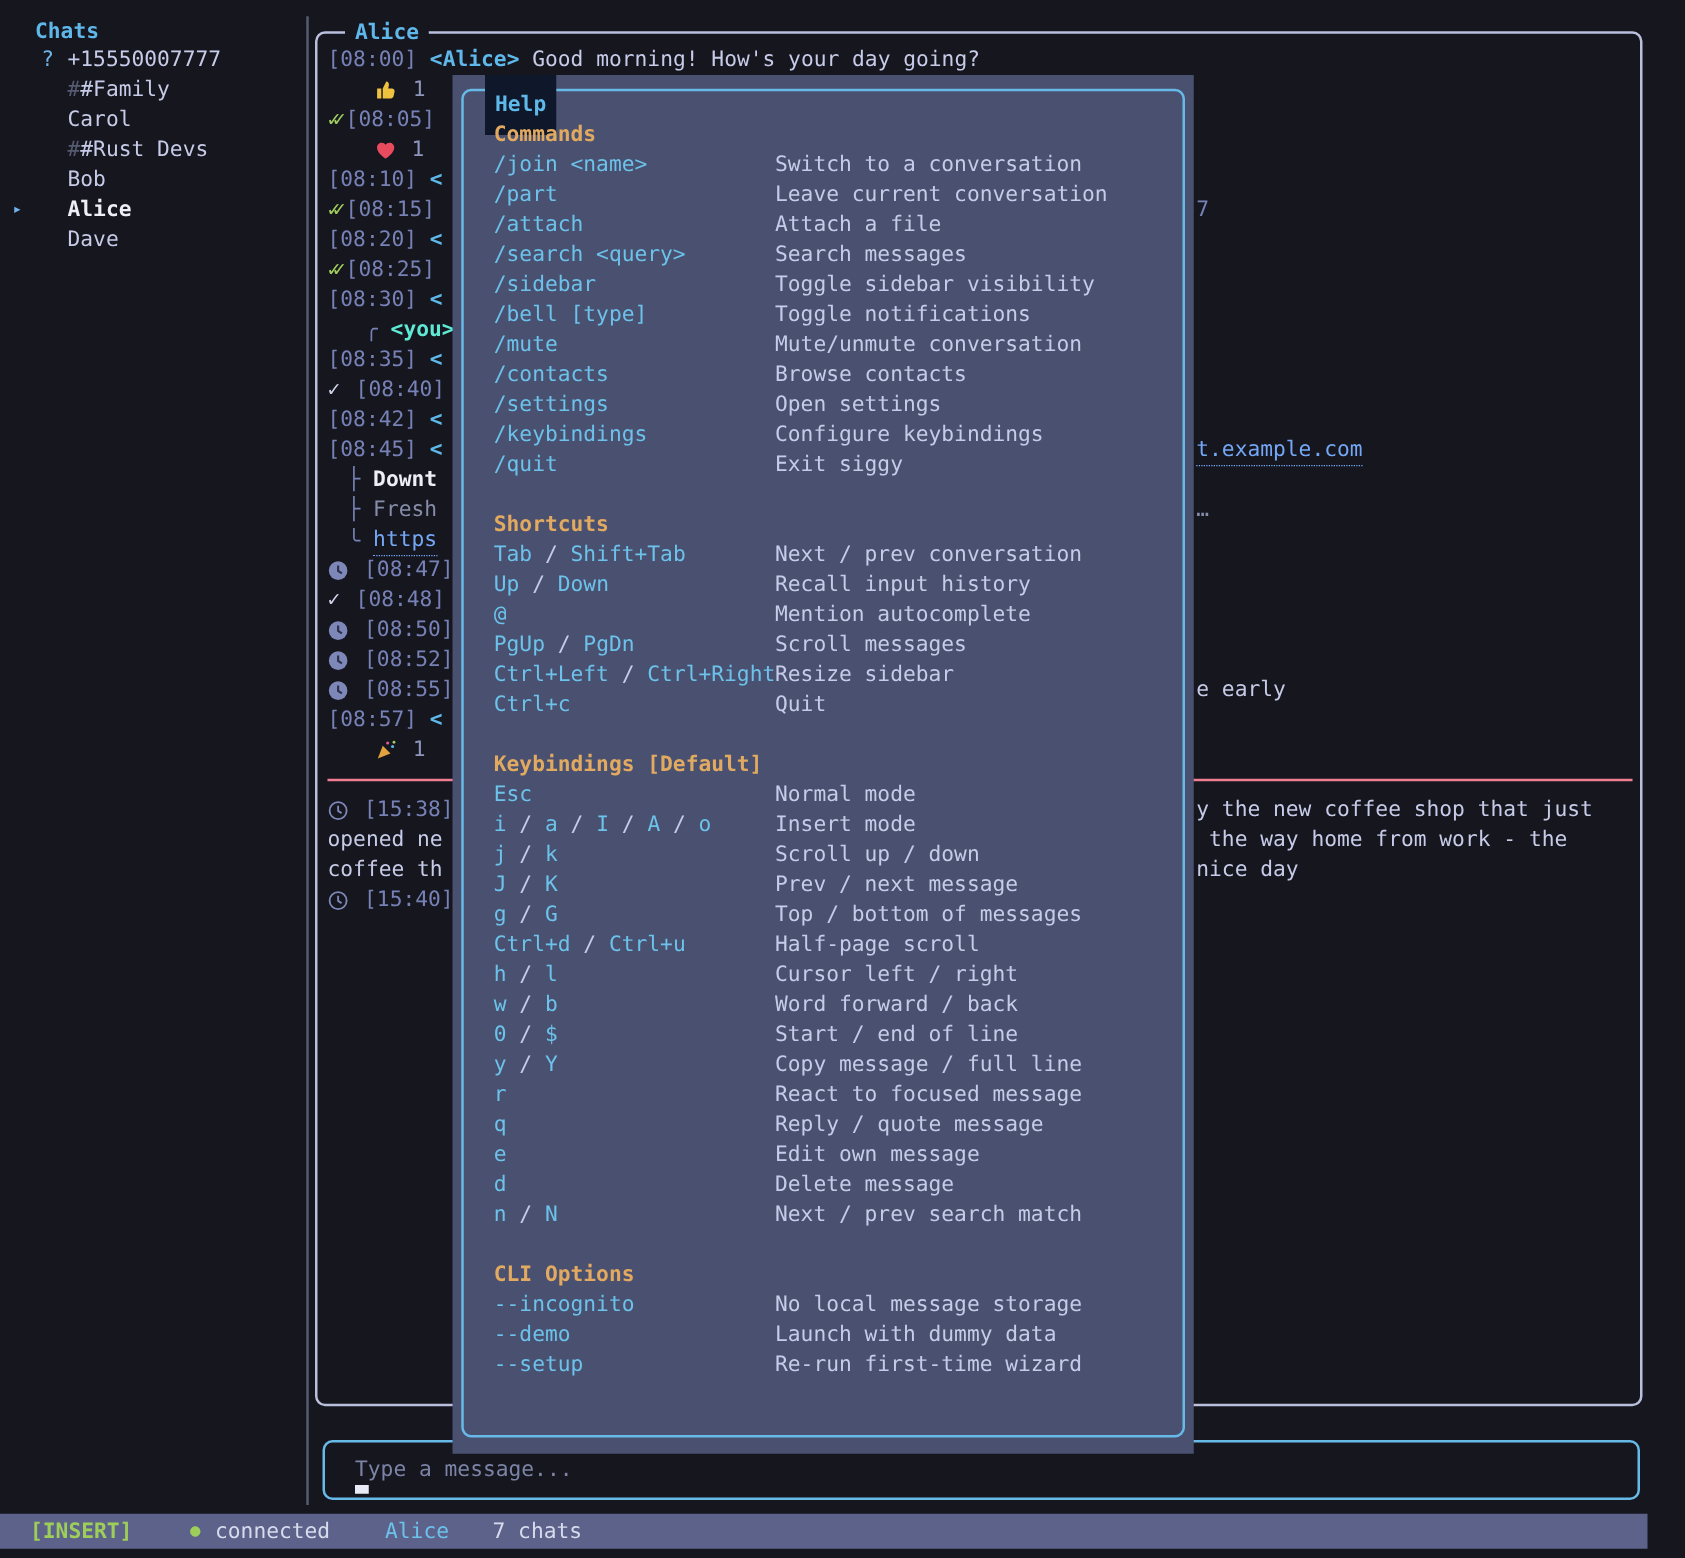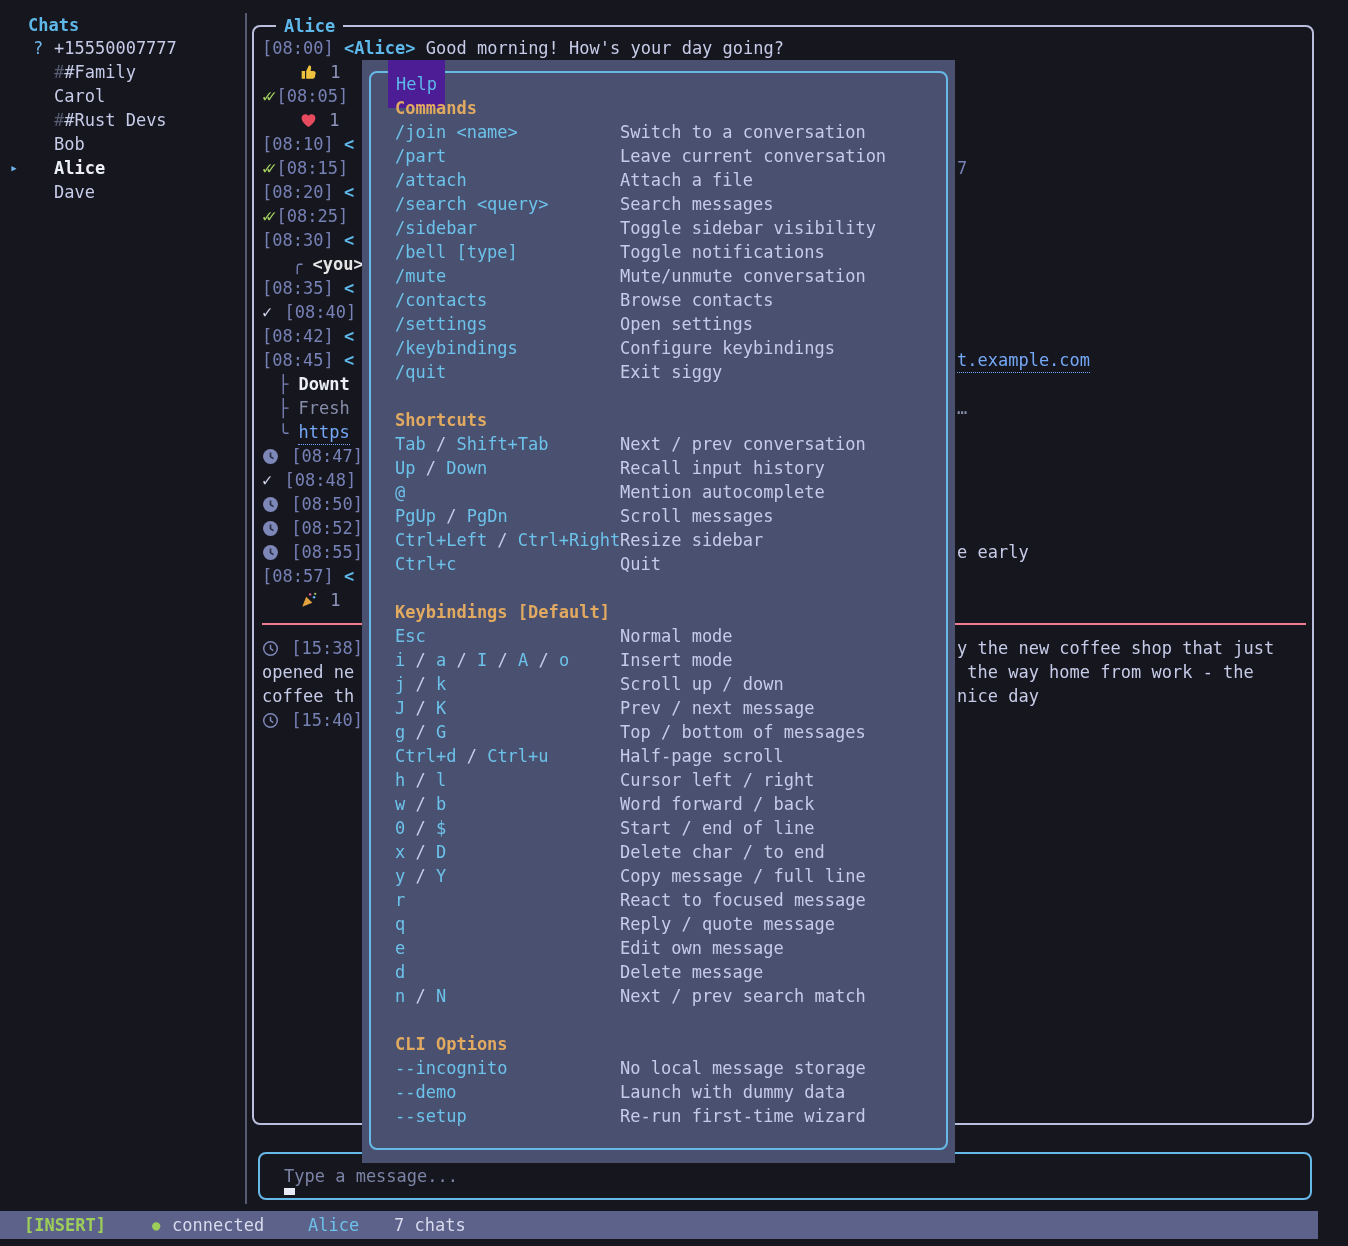--- a/index.html
+++ b/index.html
@@ -23,36 +23,36 @@
 
   #chat-lines { left:254px; top:36px; width:1056px; }
   .msg-line { position:relative; height:24px; white-space:pre; }
   .msg-left { position:absolute; left:8px; top:0; display:inline-flex; align-items:center;text-align:center; }
   .msg-left.ind-reaction { left:46px; }
   .msg-left.ind-quote { left:38px; }
   .msg-left.ind-tree { left:24px; }
   .msg-right { position:absolute; left:703px; top:0; display:inline-flex; align-items:center; }
   .c-ts { color:#7681b5; }
   .c-name { color:#5fb8ea; font-weight:bold; }
-  .c-you { color:#e5e5e5; font-weight:bold; }
+  .c-you { color:#5eead4; font-weight:bold; }
   .c-text { color:#c6cbe8; }
   .c-bw { color:#eceef8; font-weight:bold; }
   .c-dim { color:#868da9; }
   .c-branch { color:#7681b5; }
   .c-count { color:#8d95bb; }
   .c-link { color:#74a7f5; border-bottom:1px dotted #74a7f5; }
   .i-check2 { color:#a0ce5f; letter-spacing:-6px; margin-right:6px; font-weight:bold; }
   .i-check1 { color:#ced3ea; margin-right:2px; }
   .icon-svg { vertical-align:middle; margin-right:2px; }
   .sep-line { position:absolute; left:8px; top:11px; width:1044px; border-top:2px solid #ef7e93; }
 
   
   #help-dialog { left:362px; top:60px; width:593px; height:1103px; background:#4a5170; z-index:10; }
   #help-border { position:absolute; left:7px; top:11px; right:7px; bottom:13px; border:2px solid #67b9e8; border-radius:8px; }
-  #help-title { position:absolute; left:17px; top:-13px; background:#4c1d95; padding:12px 8px; color:#5fb8ea; font-weight:normal; }
+  #help-title { position:absolute; left:17px; top:-13px; background:#0f172a; padding:12px 8px; color:#5fb8ea; font-weight:bold; }
   #help-content { position:absolute; left:33px; top:36px; width:550px; }
   .help-row { height:24px; white-space:pre; }
   .help-heading { color:#e2aa60; font-weight:bold; }
   .help-key { display:inline-block; width:225px; color:#6cc2ea; white-space:pre; vertical-align:top; }
   .help-desc { color:#c6cbe8; }
   .c-sep { color:#c6cbe8; }
 
   
   #input-panel { left:258px; top:1152px; width:1054px; height:48px; border:2px solid #67b9e8; border-radius:8px; z-index:2; }
   #input-placeholder { position:absolute; left:24px; top:10px; color:#7b84a6; }
@@ -175,21 +175,20 @@
       <div class="help-row help-heading">Keybindings [Default]</div>
       <div class="help-row"><span class="help-key"><span>Esc</span></span><span class="help-desc">Normal mode</span></div>
       <div class="help-row"><span class="help-key"><span>i</span><span class="c-sep"> / </span><span>a</span><span class="c-sep"> / </span><span>I</span><span class="c-sep"> / </span><span>A</span><span class="c-sep"> / </span><span>o</span></span><span class="help-desc">Insert mode</span></div>
       <div class="help-row"><span class="help-key"><span>j</span><span class="c-sep"> / </span><span>k</span></span><span class="help-desc">Scroll up / down</span></div>
       <div class="help-row"><span class="help-key"><span>J</span><span class="c-sep"> / </span><span>K</span></span><span class="help-desc">Prev / next message</span></div>
       <div class="help-row"><span class="help-key"><span>g</span><span class="c-sep"> / </span><span>G</span></span><span class="help-desc">Top / bottom of messages</span></div>
       <div class="help-row"><span class="help-key"><span>Ctrl+d</span><span class="c-sep"> / </span><span>Ctrl+u</span></span><span class="help-desc">Half-page scroll</span></div>
       <div class="help-row"><span class="help-key"><span>h</span><span class="c-sep"> / </span><span>l</span></span><span class="help-desc">Cursor left / right</span></div>
       <div class="help-row"><span class="help-key"><span>w</span><span class="c-sep"> / </span><span>b</span></span><span class="help-desc">Word forward / back</span></div>
       <div class="help-row"><span class="help-key"><span>0</span><span class="c-sep"> / </span><span>$</span></span><span class="help-desc">Start / end of line</span></div>
-      <div class="help-row"><span class="help-key"><span>x</span><span class="c-sep"> / </span><span>D</span></span><span class="help-desc">Delete char / to end</span></div>
       <div class="help-row"><span class="help-key"><span>y</span><span class="c-sep"> / </span><span>Y</span></span><span class="help-desc">Copy message / full line</span></div>
       <div class="help-row"><span class="help-key"><span>r</span></span><span class="help-desc">React to focused message</span></div>
       <div class="help-row"><span class="help-key"><span>q</span></span><span class="help-desc">Reply / quote message</span></div>
       <div class="help-row"><span class="help-key"><span>e</span></span><span class="help-desc">Edit own message</span></div>
       <div class="help-row"><span class="help-key"><span>d</span></span><span class="help-desc">Delete message</span></div>
       <div class="help-row"><span class="help-key"><span>n</span><span class="c-sep"> / </span><span>N</span></span><span class="help-desc">Next / prev search match</span></div>
       <div class="help-row"></div>
       <div class="help-row help-heading">CLI Options</div>
       <div class="help-row"><span class="help-key"><span>--incognito</span></span><span class="help-desc">No local message storage</span></div>
       <div class="help-row"><span class="help-key"><span>--demo</span></span><span class="help-desc">Launch with dummy data</span></div>

